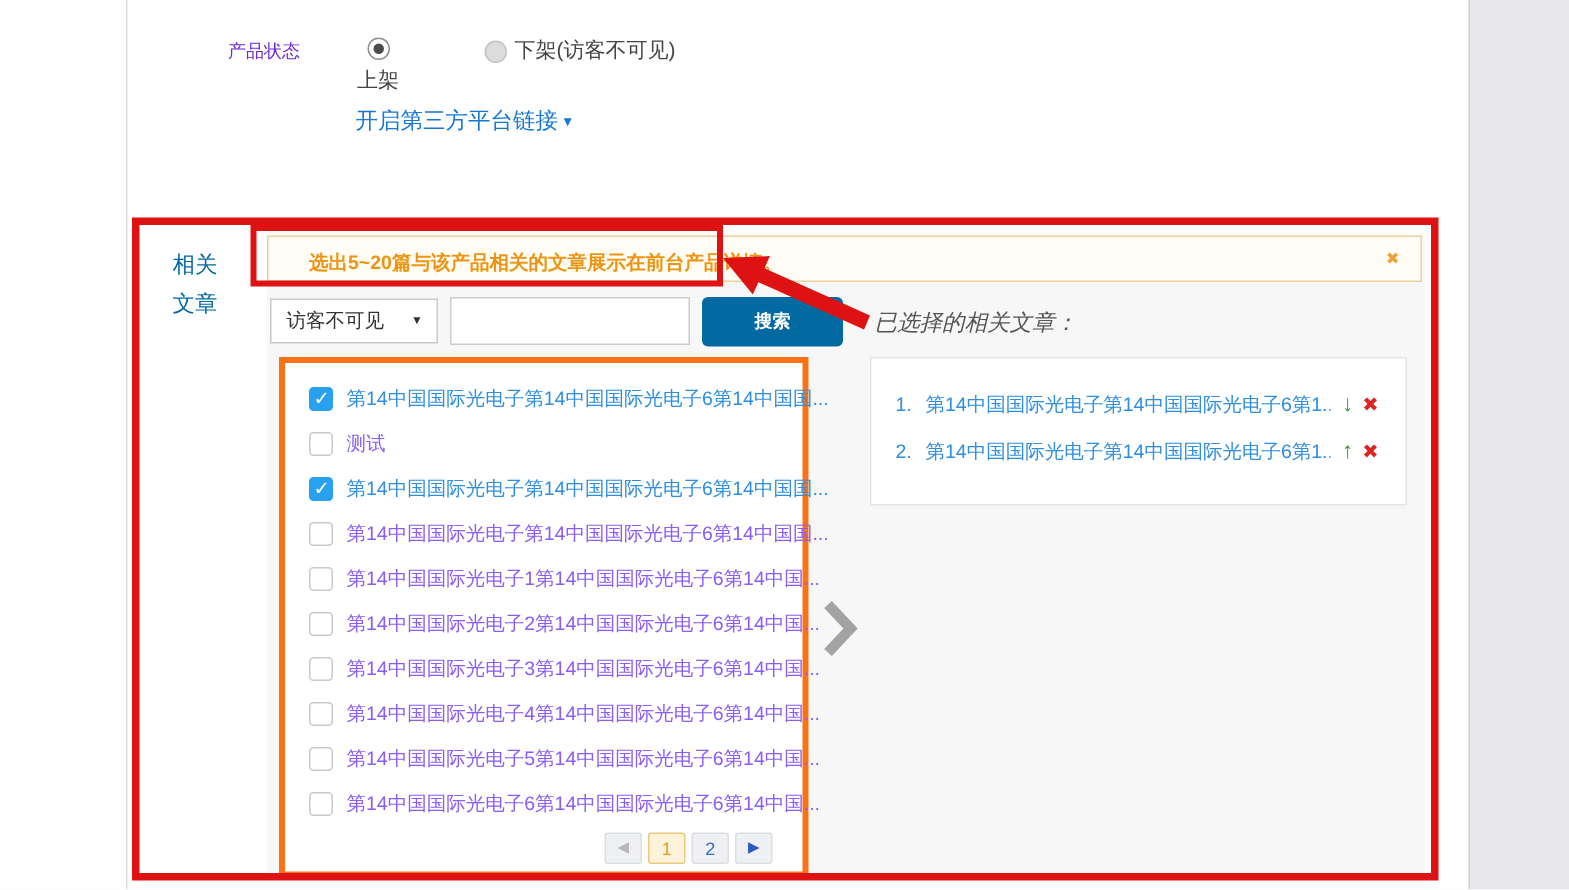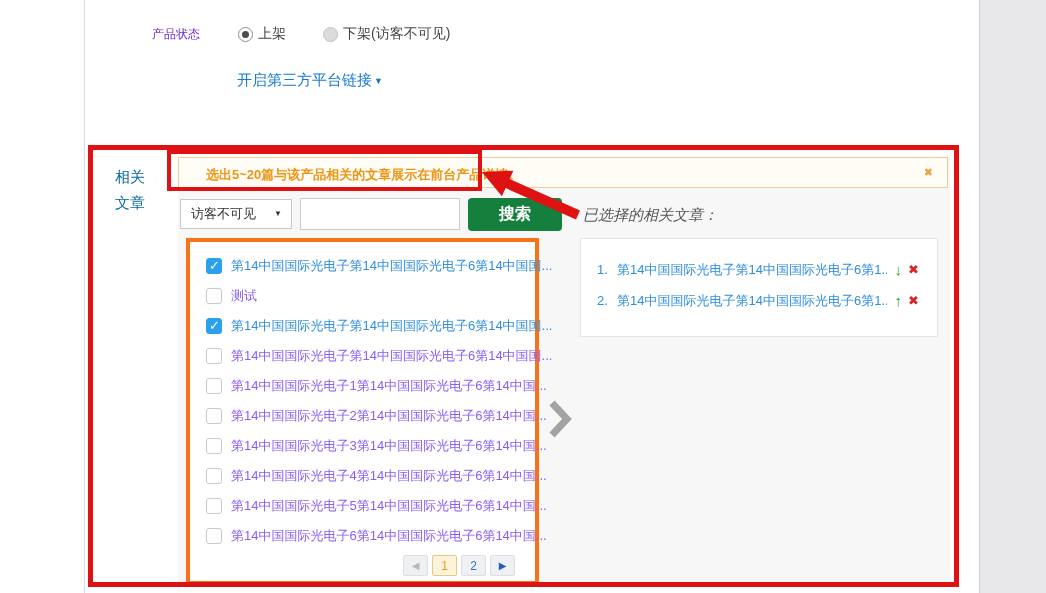--- a/index.html
+++ b/index.html
@@ -5,21 +5,21 @@
   * { box-sizing: border-box; margin: 0; padding: 0; }
   body { background:#fff; font-family:"Liberation Sans","DejaVu Sans",sans-serif; }
   .screen { position:relative; width:1046px; height:593px; background:#fff; overflow:hidden; }
 
   .v-divider-left { position:absolute; left:84px; top:0; width:1px; height:593px; background:#dcdcdc; }
   .right-gutter { position:absolute; left:979px; top:0; width:67px; height:593px; background:#e8e8ea; border-left:1px solid #cfcfd2; }
 
   
   .form-label { position:absolute; left:152px; top:26px; font-size:12px; color:#6d28d9; }
   .radio-opt { position:absolute; top:25px; display:flex; align-items:center; gap:5px; font-size:14px; color:#444; cursor:pointer; }
-  .radio-opt.on  { left:238px; }
+  .radio-opt.on  { left:238px;flex-direction:column; }
   .radio-opt.off { left:323px;text-align:center; }
   .radio-circle { width:15px; height:15px; border-radius:50%; display:inline-block; position:relative; }
   .radio-opt.on .radio-circle { background:#fff; border:1px solid #8f8f8f; }
   .radio-opt.on .radio-circle::after { content:""; position:absolute; left:3px; top:3px; width:7px; height:7px; border-radius:50%; background:#4d4d4d; }
   .radio-opt.off .radio-circle { background:#dcdcdc; border:1px solid #c2c2c2; }
 
   .third-party-link { position:absolute; left:237px; top:71px; font-size:15px; color:#1678d2; cursor:pointer; display:flex; align-items:center; gap:2px; }
   .third-party-link .caret { font-size:9px; }
 
   
@@ -27,21 +27,21 @@
 
   .panel { position:absolute; left:178px; top:157px; width:772px; height:428px; background:#f7f7f8; }
 
   .notice-bar { position:absolute; left:0; top:0; width:770px; height:31px; background:#fffdf6; border:1px solid #eecf9a; }
   .notice-text { position:absolute; left:27px; top:8px; font-size:13px; font-weight:bold; color:#ed9513; }
   .notice-close { position:absolute; right:14px; top:8px; font-size:11px; font-weight:bold; color:#f0a03a; cursor:pointer; }
 
   .category-select { position:absolute; left:2px; top:42px; width:112px; height:30px; background:#fff; border:1px solid #c8c8c8; font-size:13px; color:#333; line-height:28px; padding-left:10px; cursor:pointer; }
   .category-select .caret { position:absolute; right:9px; top:0; font-size:8px; color:#333; }
   .search-input { position:absolute; left:122px; top:41px; width:160px; height:32px; background:#fff; border:1px solid #ccc; font-size:13px; padding:0 8px; }
-  .search-button { position:absolute; left:290px; top:41px; width:94px; height:33px; background:#15803d; border:none; border-radius:4px; color:#fff; font-size:16px; font-weight:bold; cursor:pointer; font-family:inherit; }
+  .search-button { position:absolute; left:290px; top:41px; width:94px; height:33px; background:#0369a1; border:none; border-radius:4px; color:#fff; font-size:12px; font-weight:bold; cursor:pointer; font-family:inherit; }
 
   .selected-title { position:absolute; left:405px; top:49px; font-size:15px; color:#555;font-style:italic; }
 
   
   .list-box { position:absolute; left:8px; top:81px; width:353px; height:347px; background:#fff; border:4px solid #f97316; }
   .list-rows { padding-top:9px; }
   .article-row { height:30px; display:flex; align-items:center; padding-left:16px; cursor:pointer; }
   .checkbox { width:16px; height:16px; border-radius:3px; margin-right:9px; background:#fff; border:1px solid #c9c9c9; position:relative; flex:none; }
   .article-title { font-size:13px; color:#8b5cf6; white-space:nowrap; }
   .article-row[data-checked="true"] .checkbox { background:#29a1ef; border-color:#29a1ef; }

